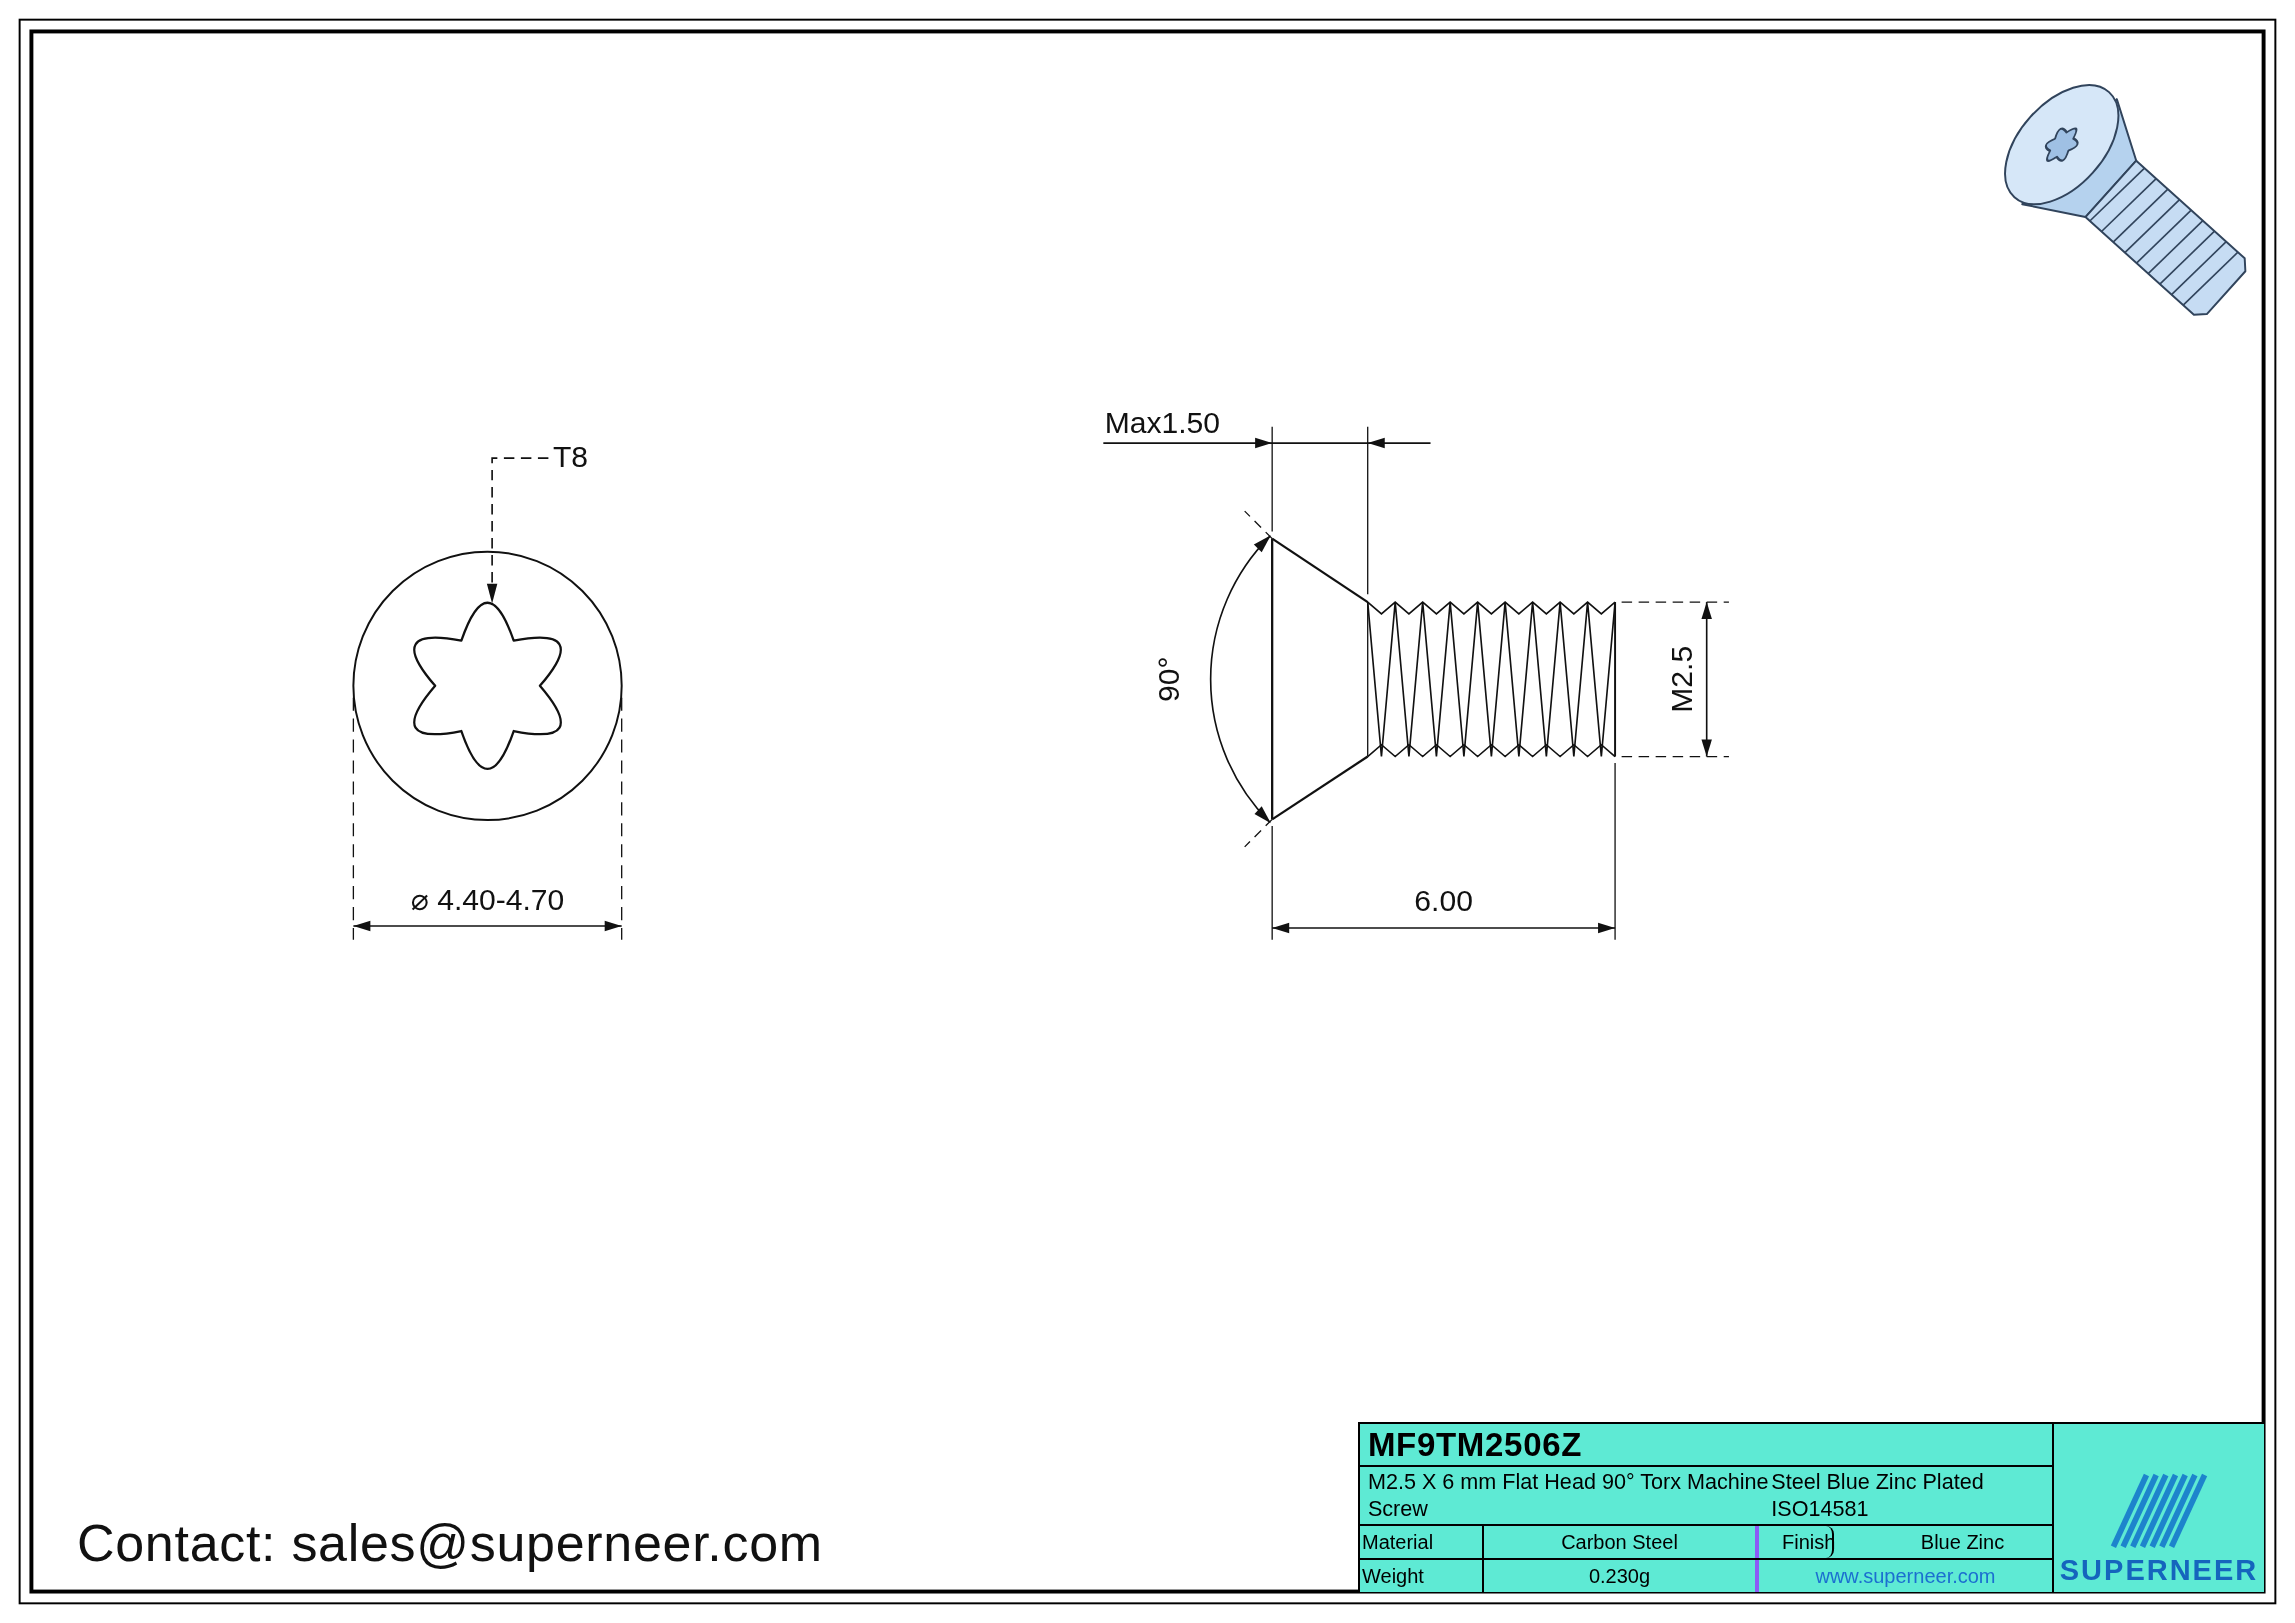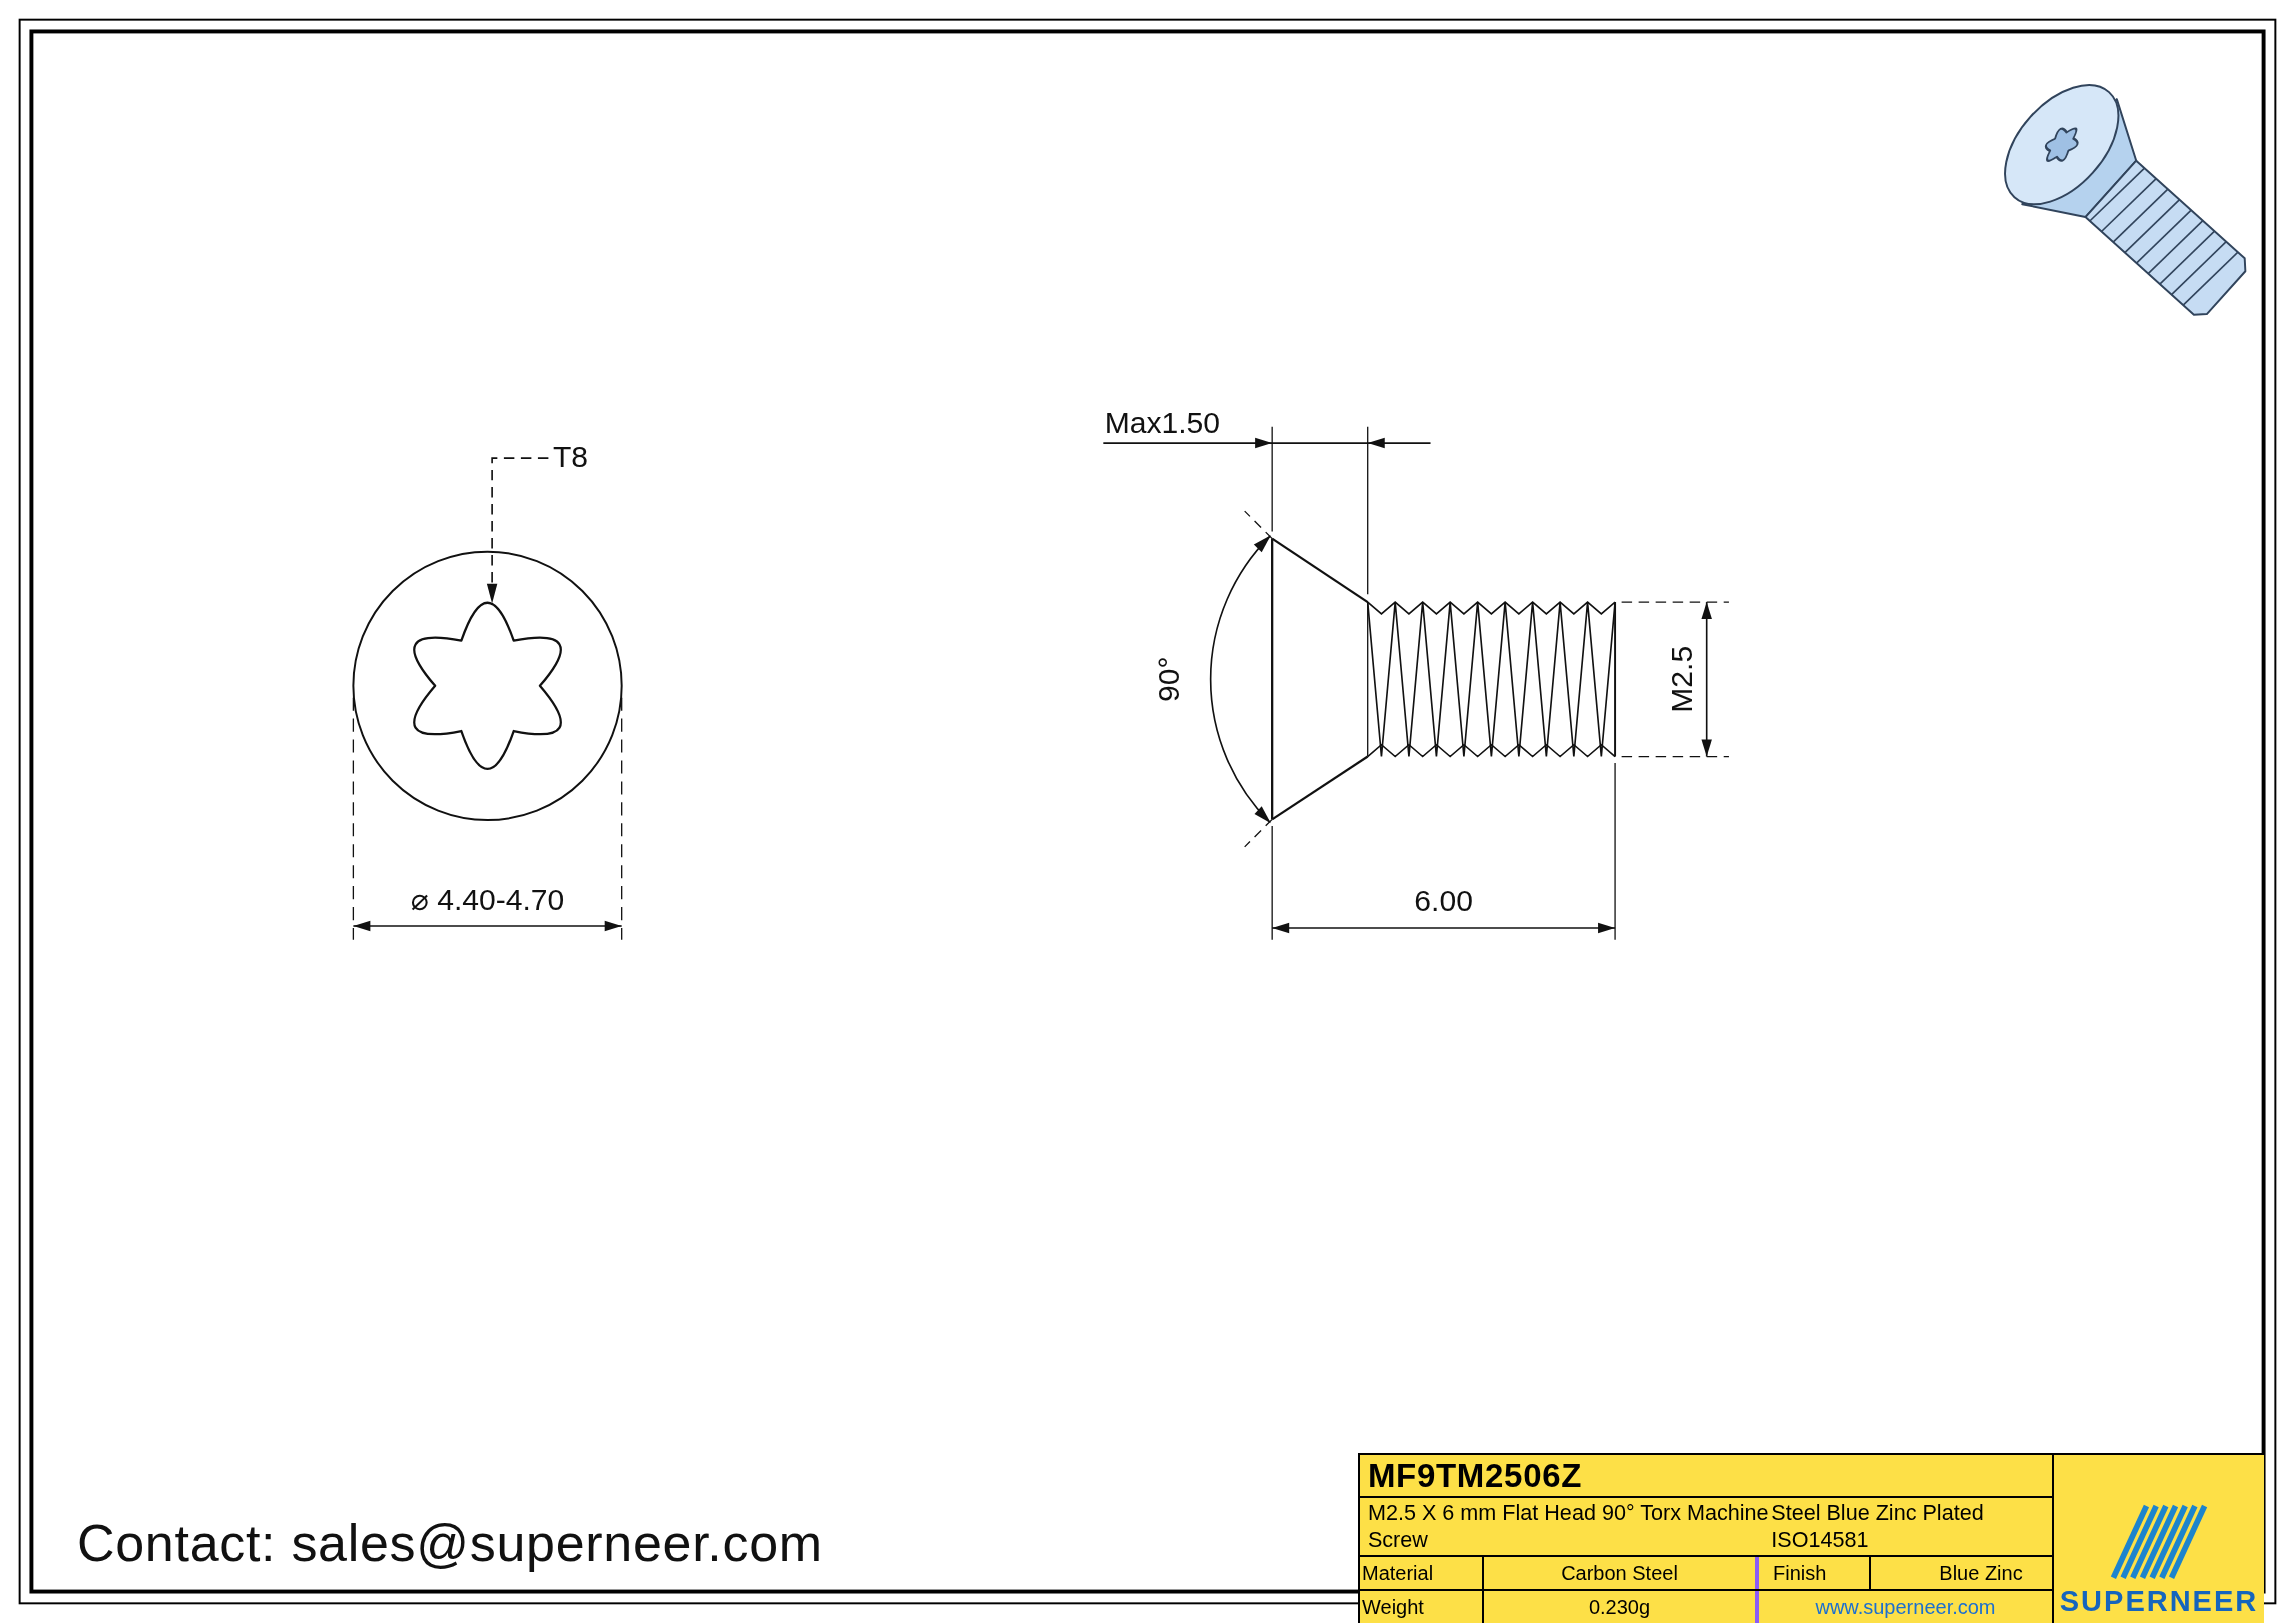--- a/index.html
+++ b/index.html
@@ -1,31 +1,31 @@
 <!DOCTYPE html>
 <html style="font-size:10.5px"><head>
 <meta charset="utf-8">
 <style>
   html,body{margin:0;padding:0;background:#ffffff;font-family:"Liberation Sans","DejaVu Sans",sans-serif;}
   #page{position:relative;width:2295px;height:1623px;background:#fff;overflow:hidden;}
   svg{position:absolute;left:0;top:0;}
   svg text{font-family:"Liberation Sans","DejaVu Sans",sans-serif;fill:#111;}
   .dim{font-size:46px;}
   .contact{position:absolute;left:77px;top:1513px;font-size:52px;color:#111;letter-spacing:0.7px;white-space:nowrap;}
-  .title-block{position:absolute;left:1358px;top:1422px;width:906px;height:170px;border-top:2px solid #000;border-left:2px solid #000;box-sizing:border-box;display:flex;background:#fde047;margin-top:31px;}
+  .title-block{position:absolute;left:1358px;top:1422px;width:906px;height:170px;border-top:2px solid #000;border-left:2px solid #000;box-sizing:border-box;display:flex;background:#5eead4;}
   .tb-main{width:694px;box-sizing:border-box;border-right:2px solid #000;display:flex;flex-direction:column;}
   .tb-row1{height:43px;box-sizing:border-box;border-bottom:2px solid #000;display:flex;align-items:center;padding-left:7.9px;font-size:33px;font-weight:bold;letter-spacing:0.7px;}
   .tb-row2{height:59px;box-sizing:border-box;border-bottom:2px solid #000;padding:1.3px 7.9px;font-size:21.6px;line-height:27px;display:flex;flex-direction:row;justify-content:center;}
   .tb-row3{height:34px;box-sizing:border-box;border-bottom:2px solid #000;display:flex;}
   .tb-row4{flex:1;display:flex;}
   .tb-cell{display:flex;align-items:center;box-sizing:border-box;font-size:20px;height:100%;}
   .lab{width:124px;padding-left:2px;border-right:2px solid #000;}
   .val{justify-content:center;}
   .w-matval{width:275px;border-right:4px solid #8b5cf6;}
-  .w-finlab{width:112px;border-right:2px solid #000;padding-left:14px;}
+  .w-finlab{width:75px;border-right:2px solid #000;padding-left:23px;border-radius:8px;}
   .w-finval{flex:1;padding-left:39px;}
   .w-weblink{flex:1;color:#1b6fd0;justify-content:center;border-radius:16px;}
   .tb-logo{flex:1;display:flex;flex-direction:column;align-items:center;justify-content:flex-end;padding:5.2px 0;}
   .brand{font-size:29px;font-weight:bold;color:#1565bd;letter-spacing:2px;}
 </style>
 </head>
 <body>
 
 <div id="page">
 

